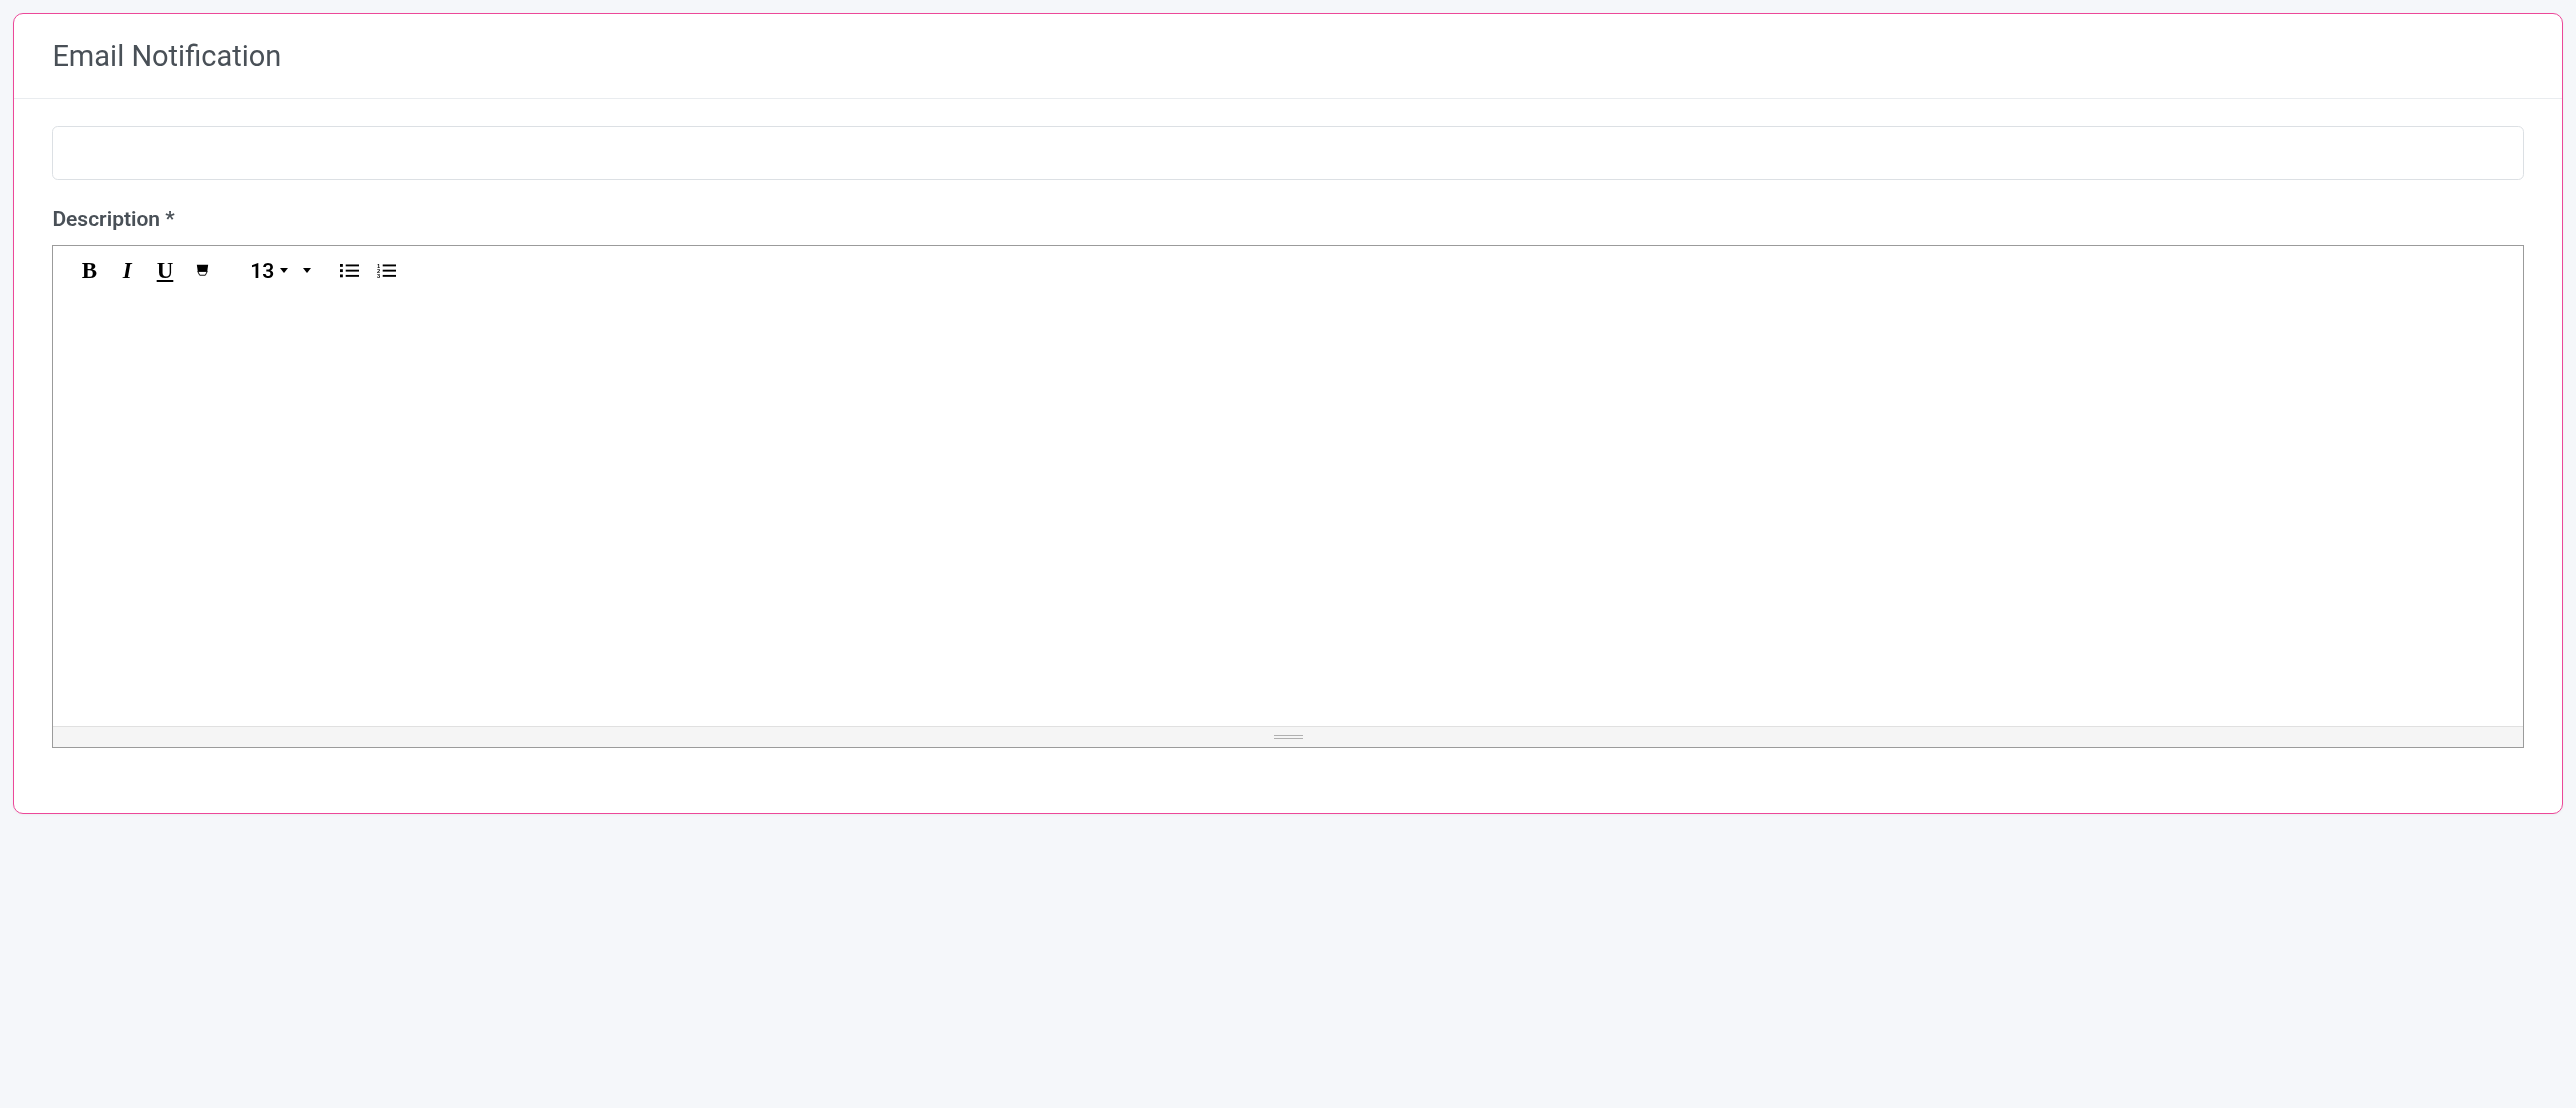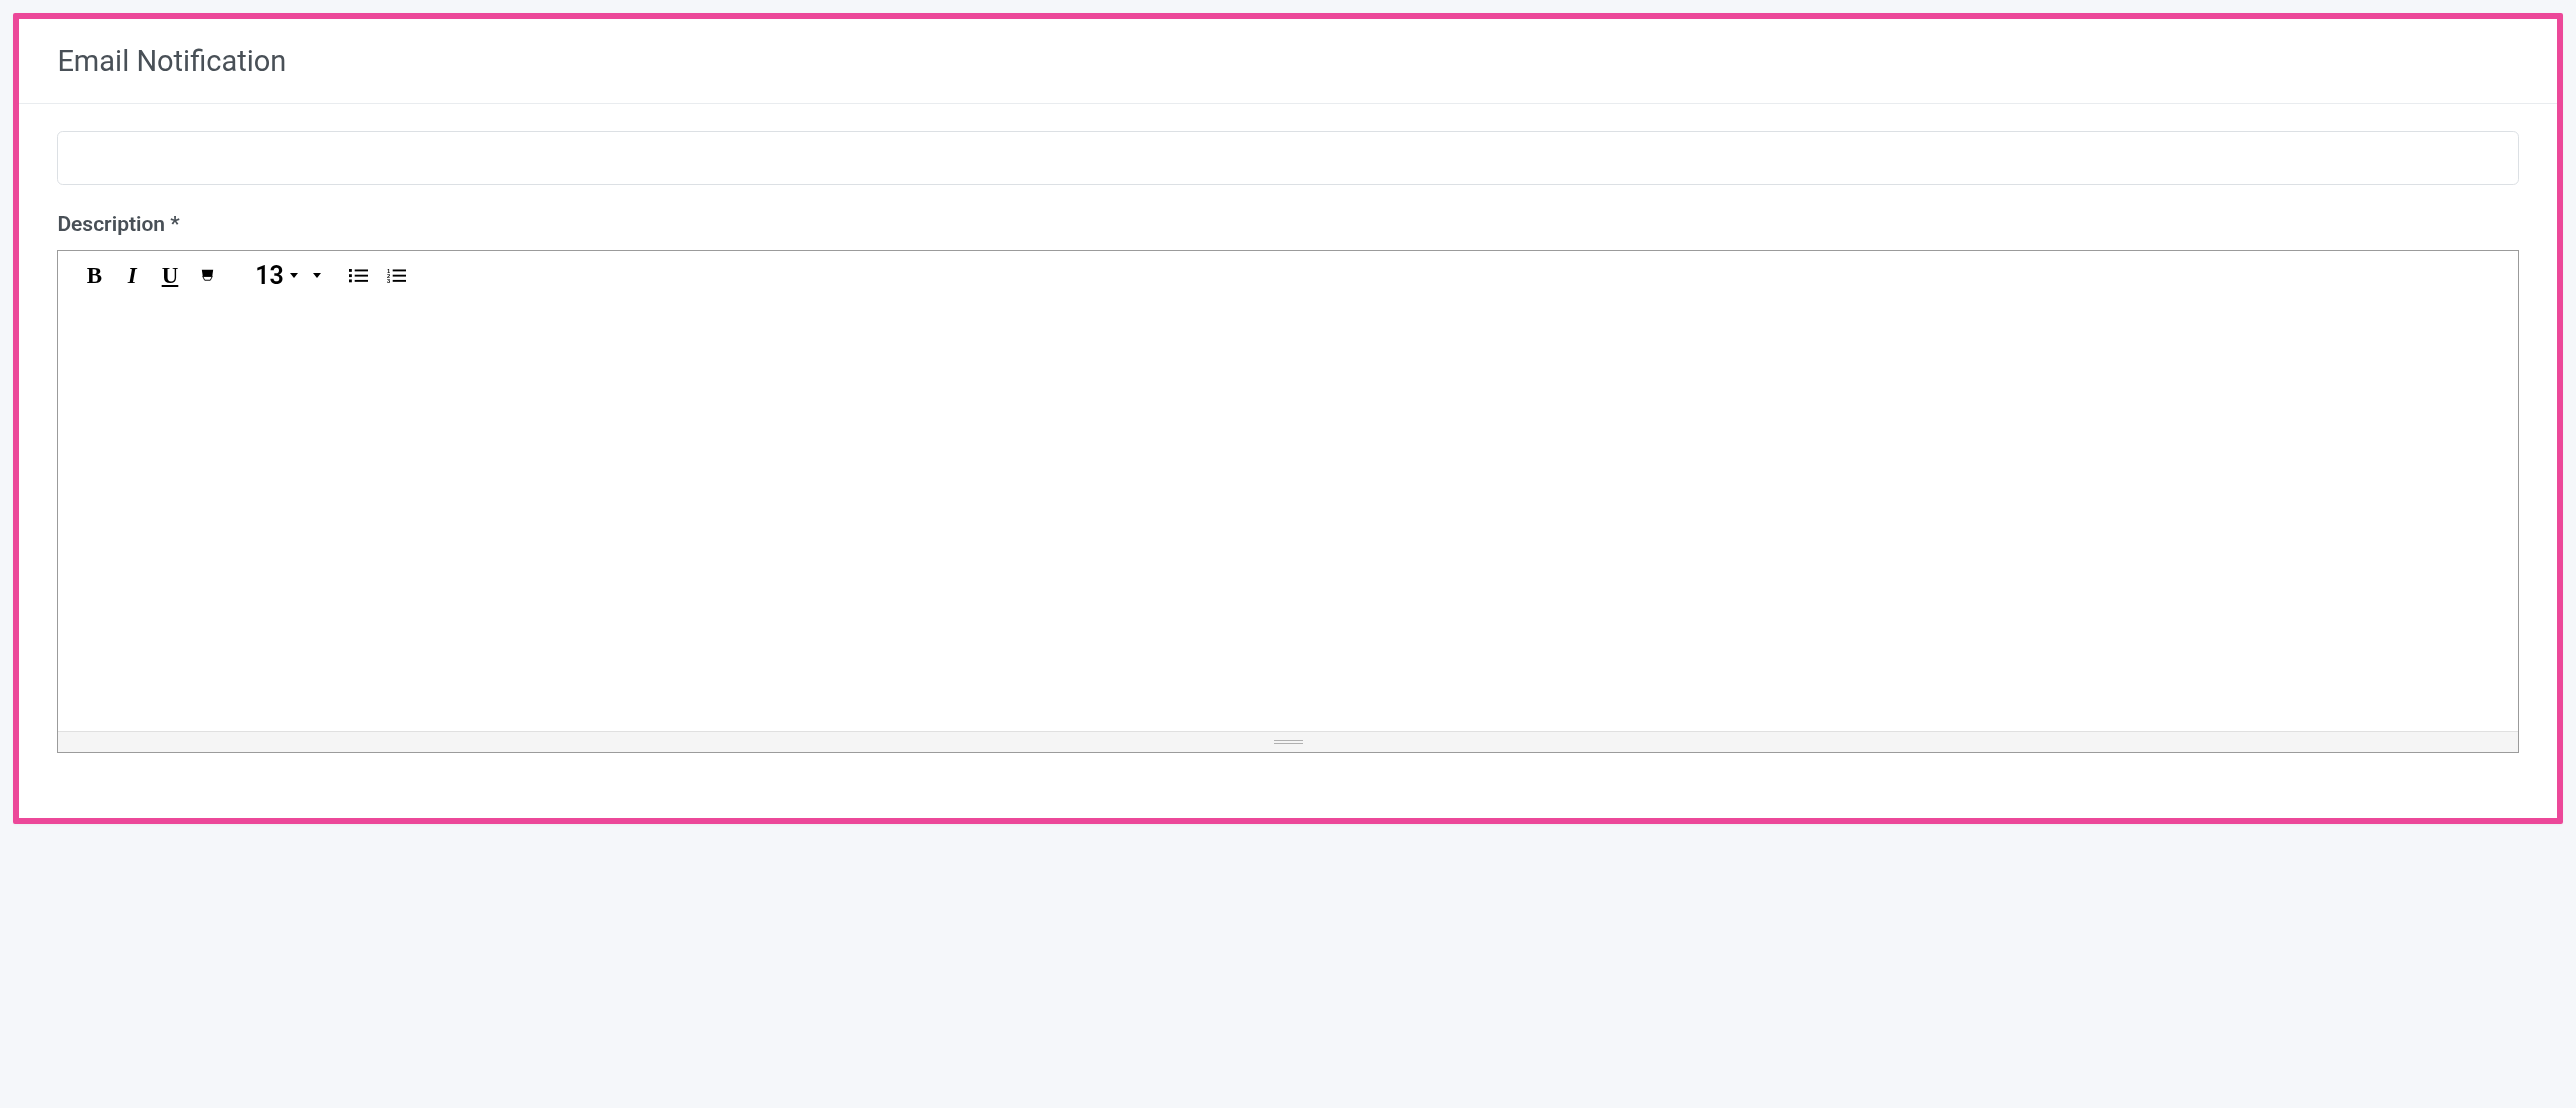--- a/index.html
+++ b/index.html
@@ -7,22 +7,22 @@
       padding: 0;
       box-sizing: border-box;
     }
     body {
       font-family: -apple-system, BlinkMacSystemFont, "Segoe UI", Roboto, "Helvetica Neue", Arial, sans-serif;
       background-color: #f5f7fa;
       padding: 13.4px;
     }
     .card {
       background-color: #ffffff;
-      border: 6px solid #ec4899;
-      border-radius: 2px;
+      border: 1px solid #ec4899;
+      border-radius: 10px;
       box-shadow: 0 1px 2.9px rgba(0,0,0,0.04);
     }
     .card-header {
       padding: 25px 38px;
       border-bottom: 1px solid #e9ecef;
     }
     .card-title {
       font-size: 29px;
       font-weight: 400;
       color: #495057;
@@ -95,21 +95,21 @@
       font-size: 23px;
       text-decoration: underline;
       color: #000;
     }
     .font-size-selector {
       display: flex;
       align-items: center;
       padding: 0 7.6px;
       margin-left: 5.7px;
       cursor: pointer;
-      font-size: 25px;
+      font-size: 21px;
       font-weight: 600;
       color: #000;
       gap: 5.7px;
     }
     .dropdown-caret {
       width: 0;
       height: 0;
       border-left: 4.8px solid transparent;
       border-right: 4.8px solid transparent;
       border-top: 5.7px solid #000;

